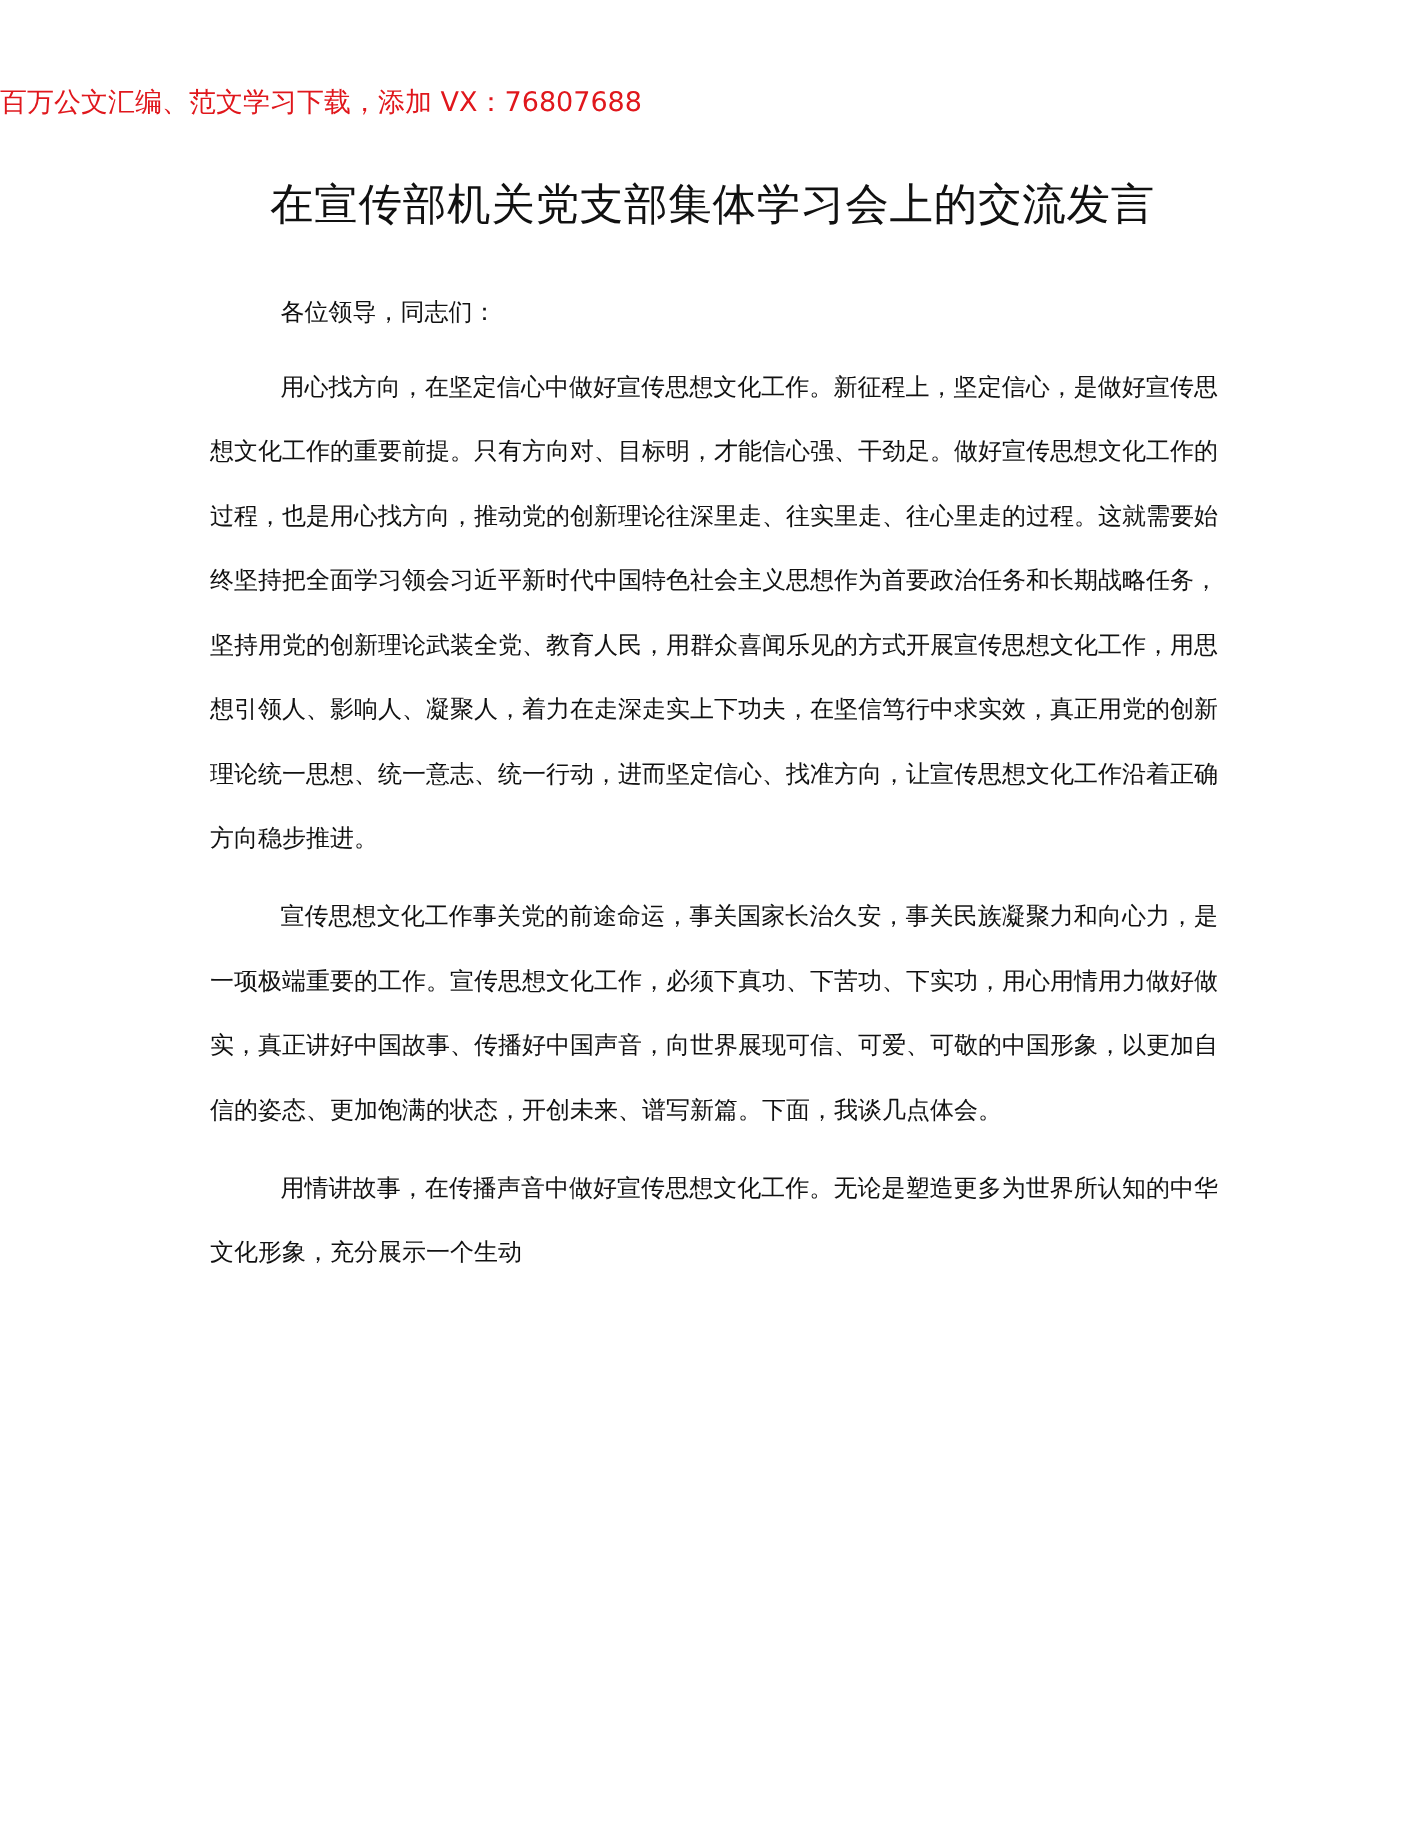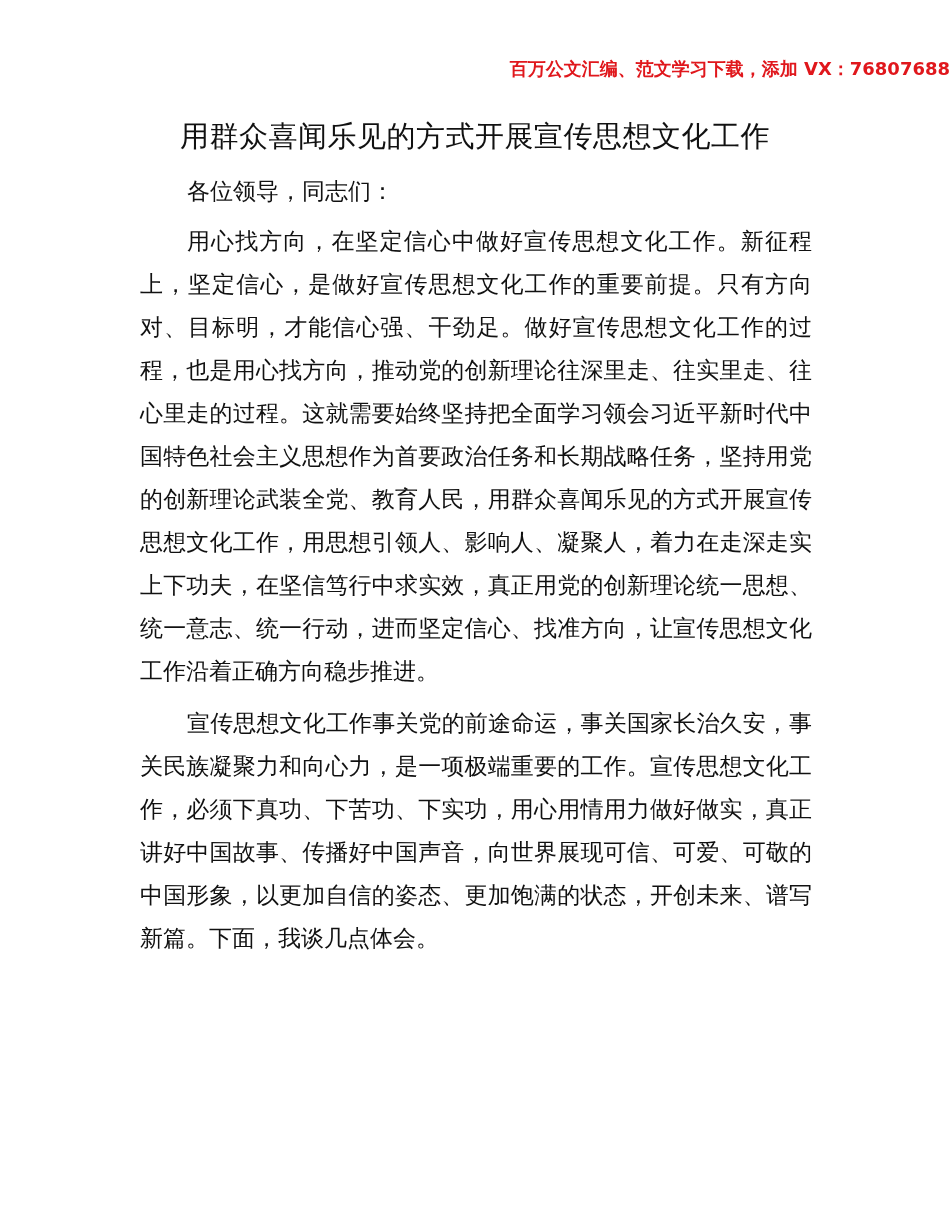--- a/index.html
+++ b/index.html
@@ -13,62 +13,62 @@
       position: relative;
       overflow: hidden;
       font-family: "DejaVu Sans", "Liberation Sans", sans-serif;
       color: #111111;
     }
     .header-banner {
       position: absolute;
       top: 56px;
       left: 0;
       width: 950px;
-      text-align: right;
+      text-align: left;
       font-size: 18px;
       line-height: 26px;
       color: #e0171c;
       letter-spacing: 0px;
-      font-weight: bold;
     }
     .doc-title {
       position: absolute;
       top: 116px;
       left: 0;
       width: 950px;
       text-align: center;
       font-size: 29px;
       line-height: 40px;
       color: #111111;
       letter-spacing: 0.5px;
     }
     .body {
       position: absolute;
       left: 140px;
       width: 672px;
-      top: 170px;
-      font-size: 23px;
+      top: 186px;
+      font-size: 16px;
       line-height: 43px;
       text-align: justify;
       text-justify: inter-character;
       word-break: break-all;
     }
     .greeting {
       text-indent: 47px;
       margin: 0 0 7px 0;
     }
     .para {
       text-indent: 47px;
       margin: 0 0 9px 0;
     }
   </style>
 </head>
 <body>
 
 <div class="header-banner">百万公文汇编、范文学习下载，添加 VX：76807688</div>
 
-<div class="doc-title">用群众喜闻乐见的方式开展宣传思想文化工作</div>
+<div class="doc-title">在宣传部机关党支部集体学习会上的交流发言</div>
 
 <div class="body">
   <p class="greeting">各位领导，同志们：</p>
   <p class="para">用心找方向，在坚定信心中做好宣传思想文化工作。新征程上，坚定信心，是做好宣传思想文化工作的重要前提。只有方向对、目标明，才能信心强、干劲足。做好宣传思想文化工作的过程，也是用心找方向，推动党的创新理论往深里走、往实里走、往心里走的过程。这就需要始终坚持把全面学习领会习近平新时代中国特色社会主义思想作为首要政治任务和长期战略任务，坚持用党的创新理论武装全党、教育人民，用群众喜闻乐见的方式开展宣传思想文化工作，用思想引领人、影响人、凝聚人，着力在走深走实上下功夫，在坚信笃行中求实效，真正用党的创新理论统一思想、统一意志、统一行动，进而坚定信心、找准方向，让宣传思想文化工作沿着正确方向稳步推进。</p>
   <p class="para">宣传思想文化工作事关党的前途命运，事关国家长治久安，事关民族凝聚力和向心力，是一项极端重要的工作。宣传思想文化工作，必须下真功、下苦功、下实功，用心用情用力做好做实，真正讲好中国故事、传播好中国声音，向世界展现可信、可爱、可敬的中国形象，以更加自信的姿态、更加饱满的状态，开创未来、谱写新篇。下面，我谈几点体会。</p>
+  <p class="para">用情讲故事，在传播声音中做好宣传思想文化工作。无论是塑造更多为世界所认知的中华文化形象，充分展示一个生动</p>
 </div>
 
 </body></html>

